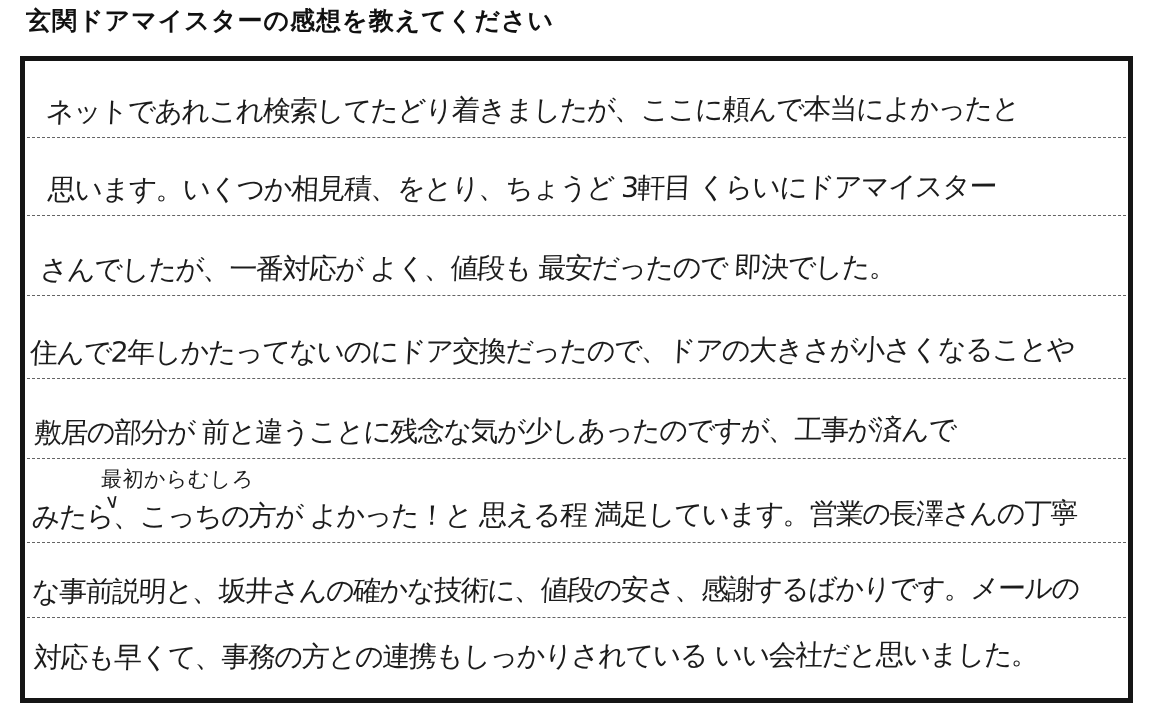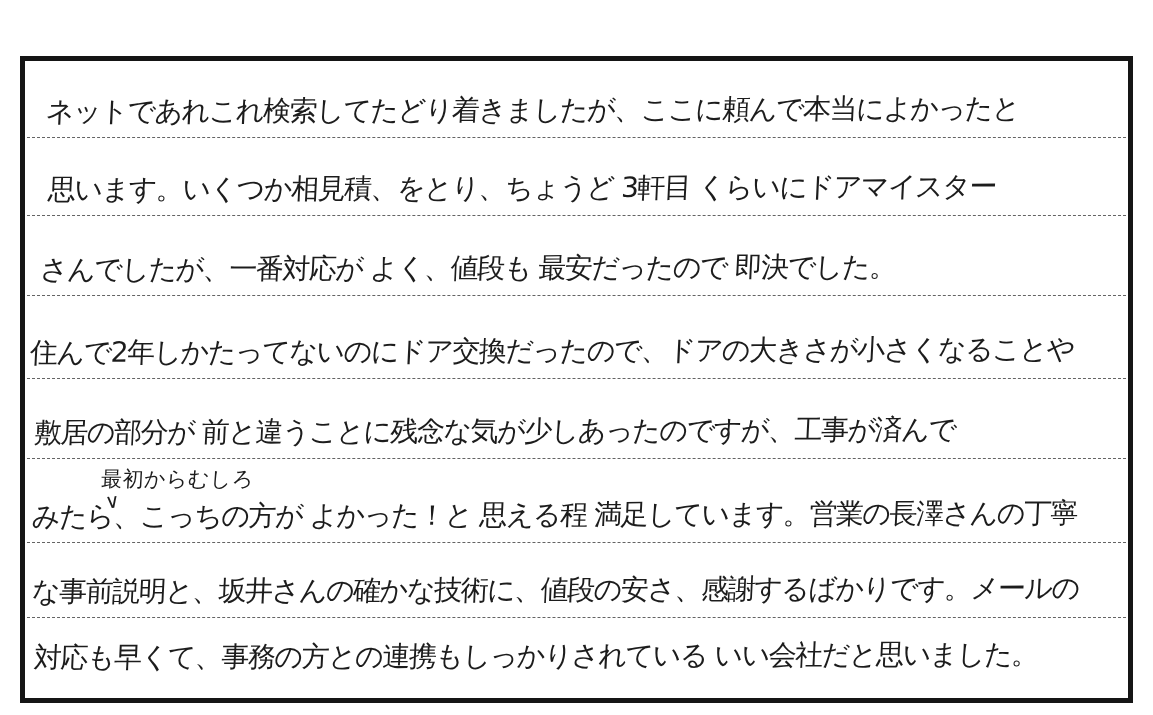--- a/index.html
+++ b/index.html
@@ -86,20 +86,21 @@
     font-size: 20px;
     color: #1c1c1c;
     transform: rotate(-6deg);
   }
 </style>
 </head>
 <body>
 
 <div class="page">
 
+  <div class="page-title">玄関ドアマイスターの感想を教えてください</div>
 
   <div class="review-box">
 
     <div class="ruled-line rule-1"></div>
     <div class="ruled-line rule-2"></div>
     <div class="ruled-line rule-3"></div>
     <div class="ruled-line rule-4"></div>
     <div class="ruled-line rule-5"></div>
     <div class="ruled-line rule-6"></div>
     <div class="ruled-line rule-7"></div>

